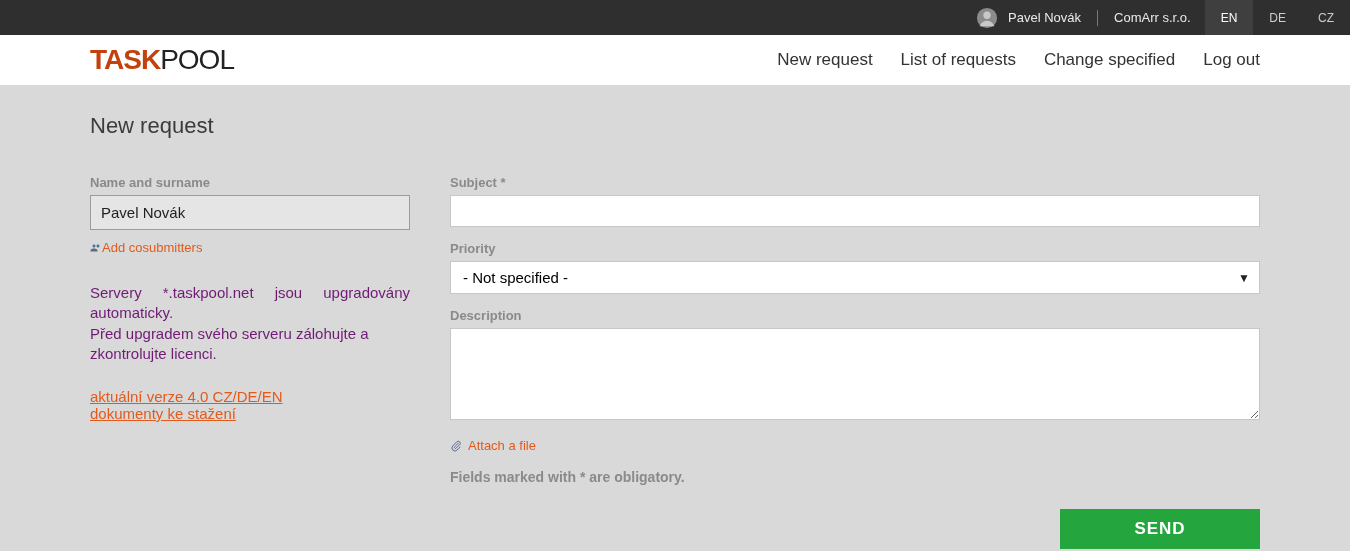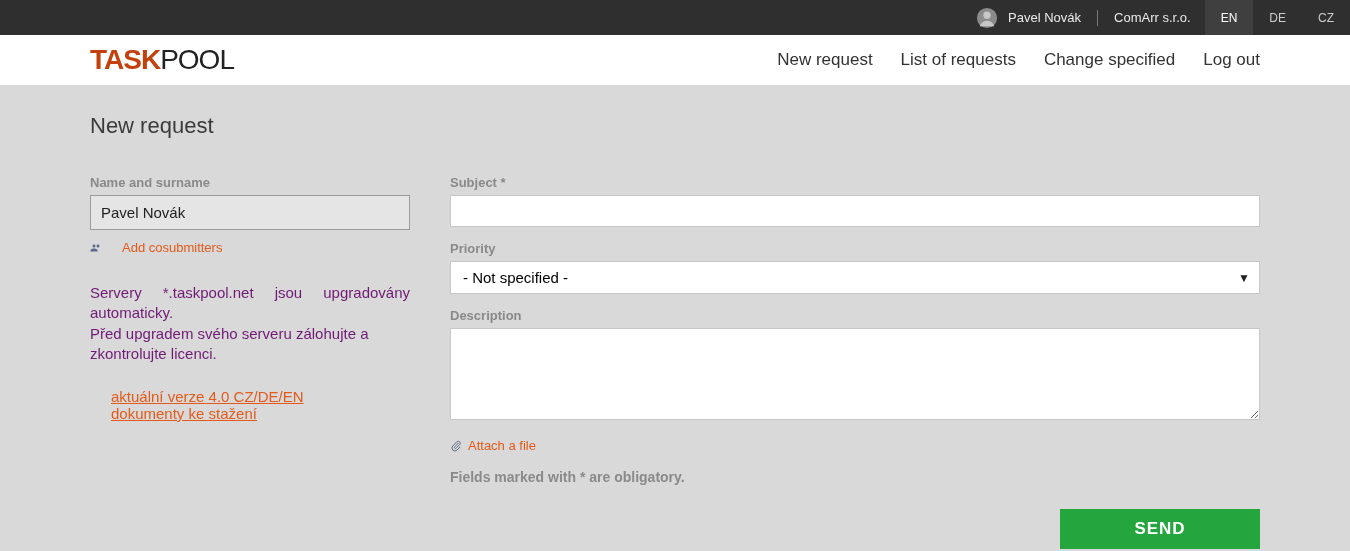--- a/index.html
+++ b/index.html
@@ -18,26 +18,26 @@
     .logo .orange { color: #c2410c; }
     .logo .black { color: #222; font-weight: 400; }
     .nav-links { display: flex; gap: 28px; font-size: 17px; color: #333; }
     .nav-links a { color: #333; text-decoration: none; cursor: pointer; }
     .page { padding: 28px 90px 20px 90px; }
     .page-title { font-size: 22px; font-weight: 400; color: #3b3b3b; margin-bottom: 36px; }
     .container { display: flex; gap: 40px; }
     .left-col { flex: 0 0 320px; }
     .label { color: #8a8a8a; font-size: 13px; font-weight: 700; margin-bottom: 5px; display: block; }
     .name-input { width: 100%; background: #e5e5e5; border: 1px solid #9c9c9c; padding: 8px 10px; font-size: 15px; color: #222; }
-    .link-row { margin-top: 10px; display: flex; align-items: center; gap: 20px; }
+    .link-row { margin-top: 10px; display: flex; align-items: center; gap: 0; }
     .clip-icon svg { width: 12px; height: 12px; display: block; }
     .link-a { color: #e35a1a; text-decoration: none; font-size: 13px; cursor: pointer; }
     .info-block { margin-top: 28px; font-size: 15px; color: #701a75; line-height: 1.35; }
     .info-block .jline { text-align: justify; display:block;}
-    .info-links { margin-top: 24px; margin-left: 21px; }
+    .info-links { margin-top: 24px; }
     .info-links a { color: #e35a1a; text-decoration: underline; font-size: 15px; display: block; cursor: pointer; }
     .right-col { flex: 1; }
     .field { margin-bottom: 14px; }
     .text-input { width: 100%; background: #fff; border: 1px solid #c7c7c7; padding: 7px 10px; font-size: 14px; }
     .select-wrap { position: relative; }
     .select { width: 100%; background: #fff; border: 1px solid #c7c7c7; padding: 7px 12px; font-size: 15px; appearance: none; -webkit-appearance: none; }
     .select-caret { position: absolute; right: 10px; top: 50%; transform: translateY(-50%); pointer-events: none; font-size: 12px; color: #222; }
     .textarea { width: 100%; background: #fff; border: 1px solid #c7c7c7; padding: 8px 10px; font-size: 14px; height: 92px; resize: both; }
     .attach-row { margin-top: 6px; display: flex; align-items: center; gap: 6px; }
     .oblig { color: #8a8a8a; font-size: 14px; font-weight: 700; margin-top: 16px; }

